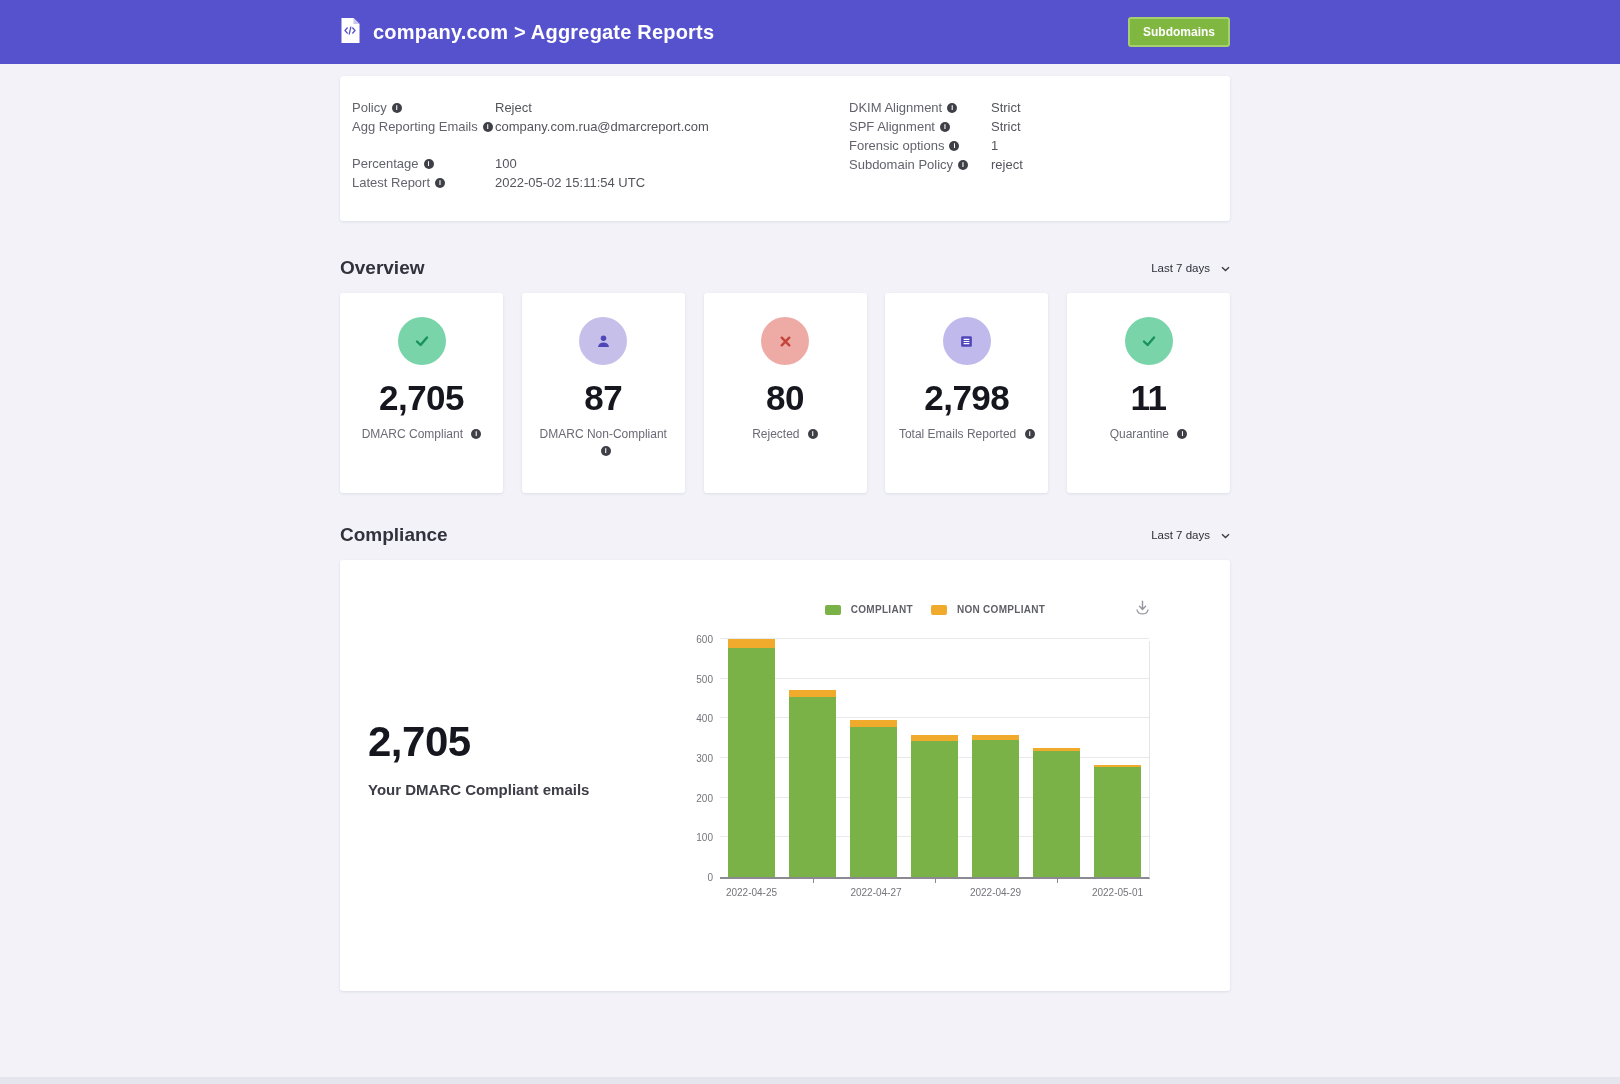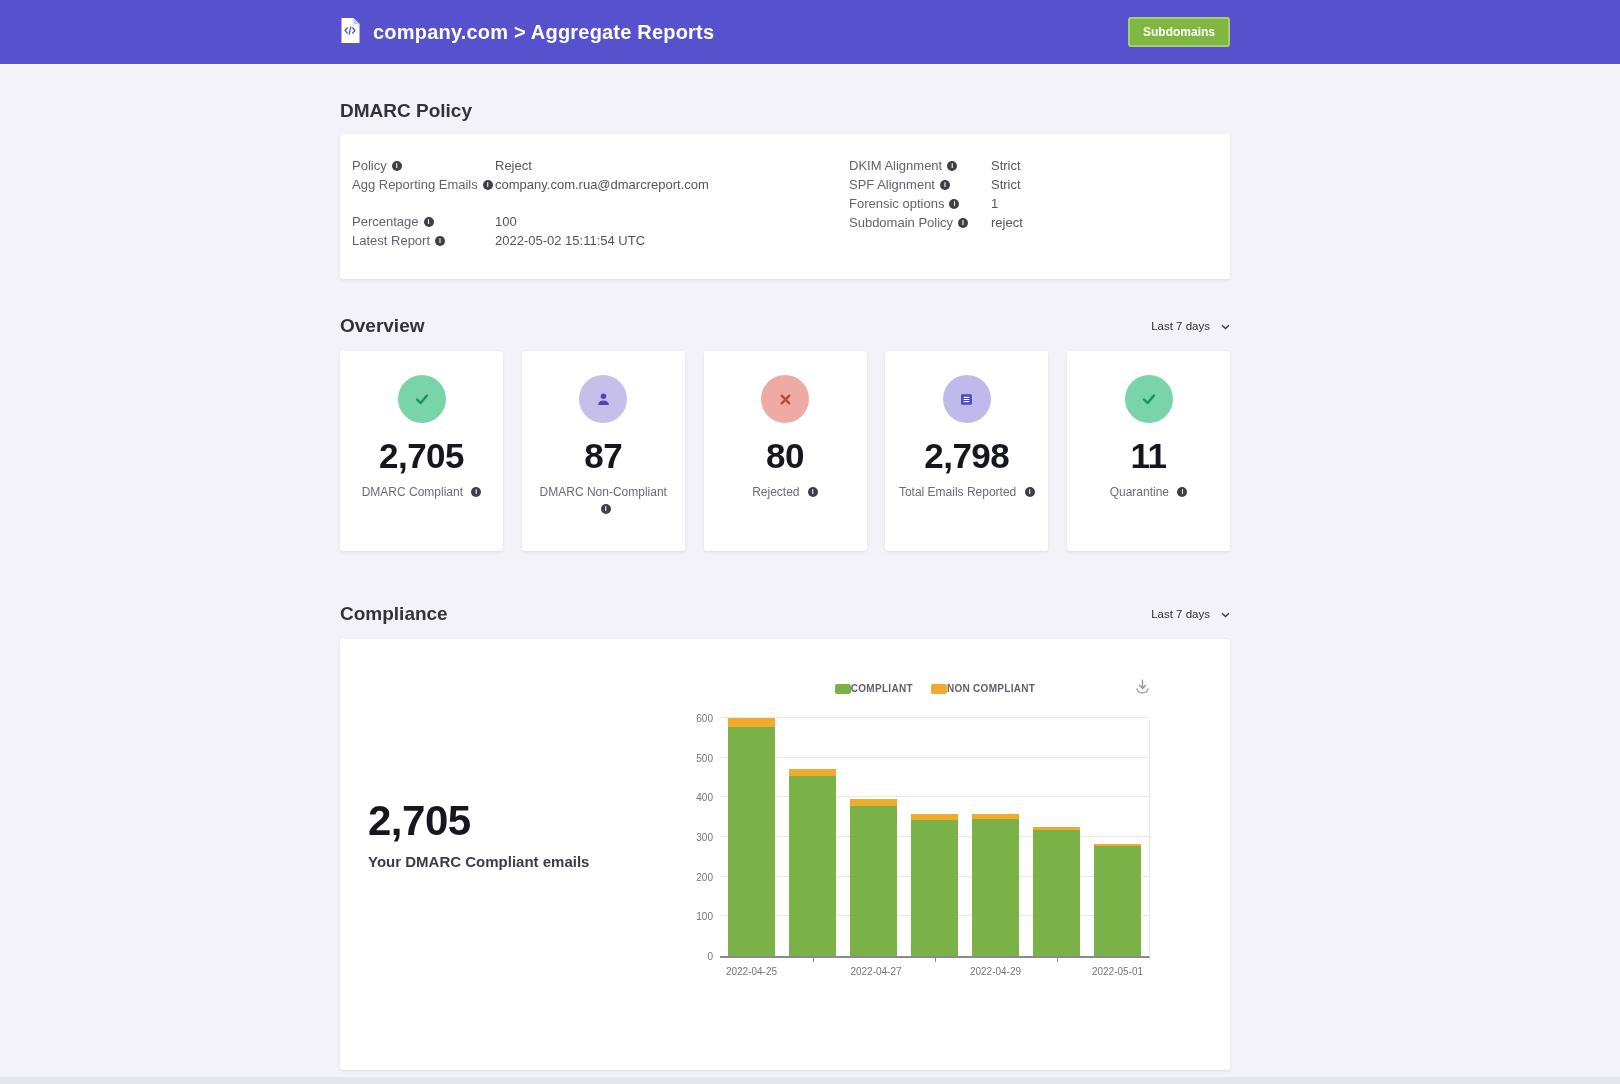--- a/index.html
+++ b/index.html
@@ -12,21 +12,21 @@
   .topbar-inner{width:890px;margin-left:340px;display:flex;align-items:center}
   .brand{display:flex;align-items:center;gap:12px}
   .page-title{color:#fff;font-size:20px;font-weight:700;letter-spacing:.2px}
   .subdomains-btn{margin-left:auto;background:#80b741;border:2px solid #a6cf70;color:#fff;
     font-family:inherit;font-size:12px;font-weight:700;padding:6px 13px;border-radius:3px;cursor:pointer}
 
   main{width:890px;margin-left:340px}
   .section-title{font-size:19px;font-weight:600;color:#32323c}
   .policy-title{margin-top:36px}
   .section-head{display:flex;align-items:center;justify-content:space-between;margin-top:36px}
-  .section-head.compliance-head{margin-top:52px}
+  .section-head.compliance-head{margin-top:31px}
   .range-select{display:flex;align-items:center;gap:11px;font-size:11.5px;color:#2e2e38;cursor:pointer}
 
   .card{background:#fff;border-radius:3px;box-shadow:0 1px 3px rgba(40,40,90,.10)}
 
   
   .policy-card{margin-top:12px;height:145px;display:flex;padding:22px 12px}
   .p-col{display:flex;flex-direction:column}
   .p-col.left{width:497px}
   .p-col.right{flex:1}
   .p-row{display:flex;font-size:13px;line-height:19px}
@@ -43,24 +43,24 @@
   .ov-card{width:163px;height:200px;background:#fff;border-radius:3px;box-shadow:0 1px 3px rgba(40,40,90,.10);
     display:flex;flex-direction:column;align-items:center;padding:24px 10px 0;text-align:center}
   .circle{width:48px;height:48px;border-radius:50%;display:flex;align-items:center;justify-content:center}
   .ov-num{font-size:35px;font-weight:700;color:#16161f;margin-top:13px;letter-spacing:-.5px}
   .ov-label{font-size:12px;color:#6b6b76;margin-top:8px;line-height:17px;max-width:140px}
 
   
   .compliance-card{margin-top:14px;height:431px;display:flex}
   .summary{margin:158px 0 0 28px;width:300px}
   .sum-num{font-size:42px;font-weight:700;color:#16161f;letter-spacing:-.5px}
-  .sum-label{font-size:15px;font-weight:600;color:#3c3c46;margin-top:8px}
+  .sum-label{font-size:15px;font-weight:600;color:#3c3c46;margin-top:15px}
   .chart-wrap{position:relative;margin-left:32px;padding-top:44px;width:470px}
   .legend{display:flex;justify-content:center;gap:18px;width:430px;margin-left:20px}
-  .legend-item{display:flex;align-items:center;gap:0;font-size:10px;font-weight:700;color:#5f5f68;letter-spacing:.3px}
+  .legend-item{display:flex;align-items:center;gap:10px;font-size:10px;font-weight:700;color:#5f5f68;letter-spacing:.3px}
   .swatch{width:16px;height:10px;border-radius:2px;display:inline-block}
   .dl-icon{position:absolute;right:18px;top:38px;cursor:pointer}
   .plot{position:relative;width:430px;height:238px;margin:26px 0 0 20px;
     border-bottom:2px solid #8a8a90;border-right:1px solid #e4e4e9}
   .gridline{position:absolute;left:0;right:0;height:1px;background:#e9e9ec}
   .ytick{position:absolute;right:calc(100% + 7px);font-size:10px;color:#74747c;transform:translateY(50%)}
   .bar{position:absolute;bottom:0;width:47px;display:flex;flex-direction:column;justify-content:flex-end}
   .seg{width:100%}
   .xlab{position:absolute;top:calc(100% + 10px);font-size:10px;color:#74747c;text-align:center;width:80px}
   .xtick{position:absolute;top:calc(100% + 2px);width:1px;height:4px;background:#8a8a90}
@@ -82,21 +82,20 @@
             </svg>
         </span>
         <h1 class="page-title">company.com &gt; Aggregate Reports</h1>
       </div>
       <button class="subdomains-btn">Subdomains</button>
     </div>
   </header>
 
   <main>
 
-    <h2 class="section-title policy-title">DMARC Policy</h2>
     <div class="card policy-card">
       <div class="p-col left" id="p-left">
           <div class="p-row">
             <span class="p-label">Policy<span class="info">i</span></span>
             <span class="p-value">Reject</span>
           </div>
           <div class="p-row">
             <span class="p-label">Agg Reporting Emails<span class="info">i</span></span>
             <span class="p-value">company.com.rua@dmarcreport.com</span>
           </div>

